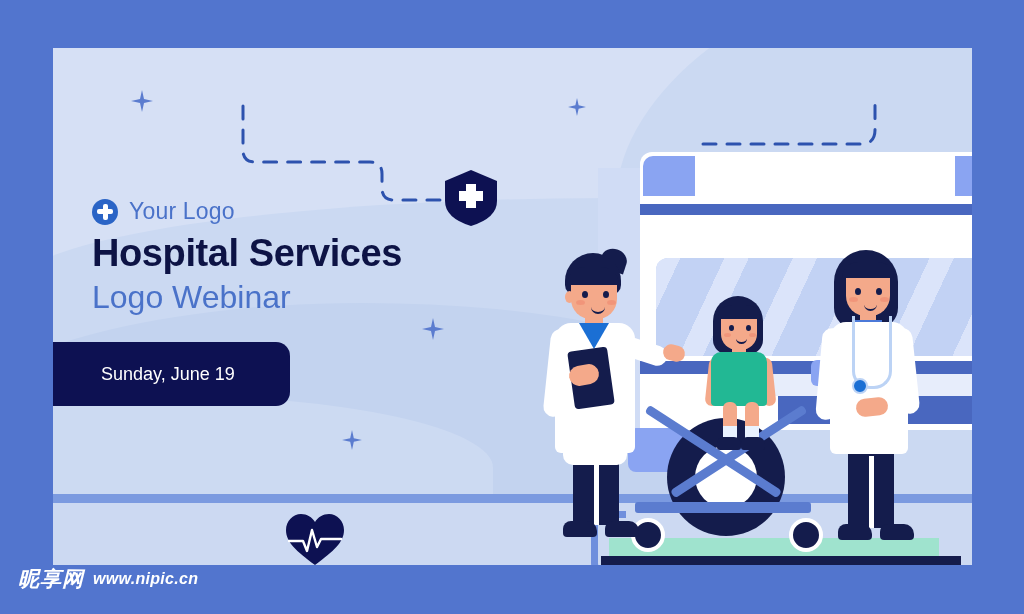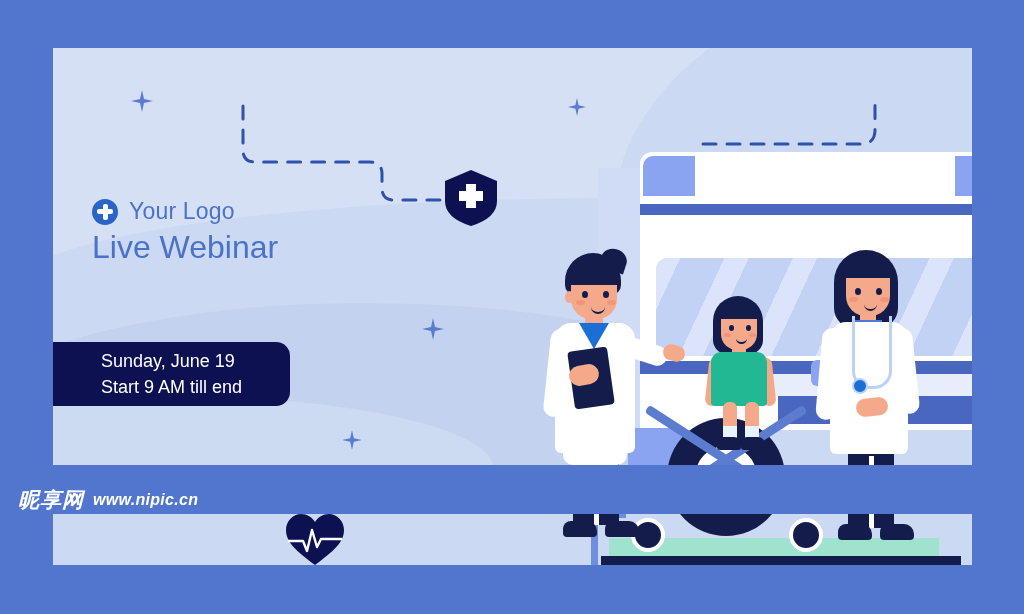--- a/index.html
+++ b/index.html
@@ -1,21 +1,21 @@
 <!DOCTYPE html>
 <html><head>
 <meta charset="utf-8">
 <style>
   html,body{margin:0;padding:0;}
   body{
     width:1024px;height:614px;overflow:hidden;
     background:#5275ce;
     font-family:"Liberation Sans", sans-serif;
   }
-  .stage{position:relative;width:1024px;height:514px;}
+  .stage{position:relative;width:1024px;height:614px;}
 
   
   .page-frame{position:absolute;inset:0;background:#5275ce;}
 
   
   .illus{
     position:absolute;left:53px;top:48px;width:919px;height:517px;
     background:#d6e0f5;overflow:hidden;
   }
   .wave{position:absolute;}
@@ -203,21 +203,21 @@
 
   .spark{position:absolute;color:#5b7ccf;}
   .spark svg{display:block;}
 
   .dashline{position:absolute;}
   .dashline svg{display:block;overflow:visible;}
 
   
   .wm{
     position:absolute;left:0;bottom:0;width:1024px;height:49px;background:#5275ce;
-    display:flex;align-items:flex-end;
+    display:flex;align-items:flex-start;
   }
   .wm-logo{
     margin-left:18px;display:flex;align-items:center;gap:9px;
   }
   .wm-cn{
     font-family:"DejaVu Sans", sans-serif;
     font-size:21px;font-weight:bold;font-style:italic;color:#ffffff;letter-spacing:1px;
   }
   .wm-url{
     font-size:16px;font-weight:bold;font-style:italic;color:#ffffff;letter-spacing:.3px;
@@ -415,26 +415,26 @@
   </div>
 
   <div class="copy">
     <div class="logo-row">
       <span class="logo-mark">
           <i class="h"></i>
           <i class="v"></i>
         </span>
       <span class="logo-text">Your Logo</span>
     </div>
-    <div class="subhead">Live Webinar</div>
+    <div class="headline">Hospital Services</div>
+    <div class="subhead">Logo Webinar</div>
   </div>
 
   <div class="date-badge">
     <div>Sunday, June 19</div>
-    <div>Start 9 AM till end</div>
   </div>
 
   <div class="wm">
     <div class="wm-logo">
       <span class="wm-cn">昵享网</span>
       <span class="wm-url">www.nipic.cn</span>
     </div>
   </div>
 
 </div>

